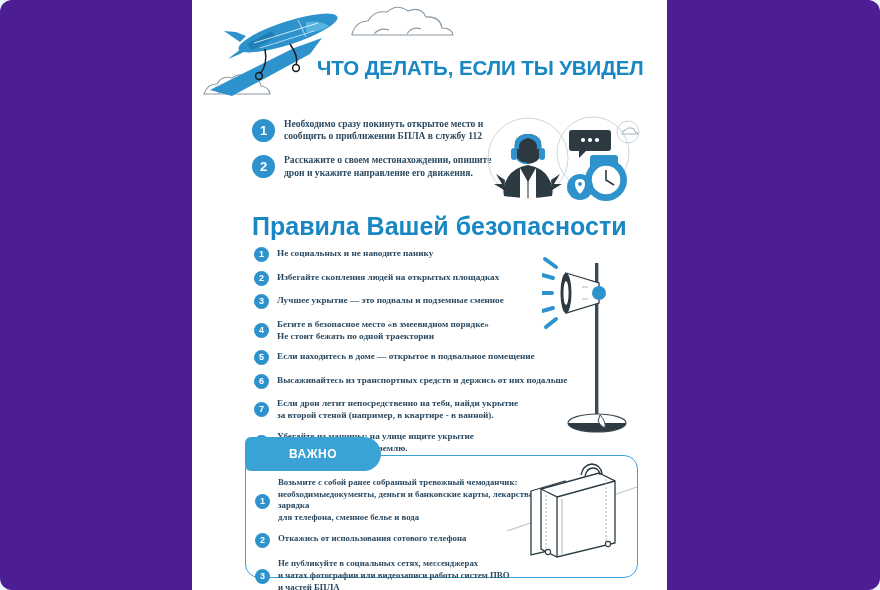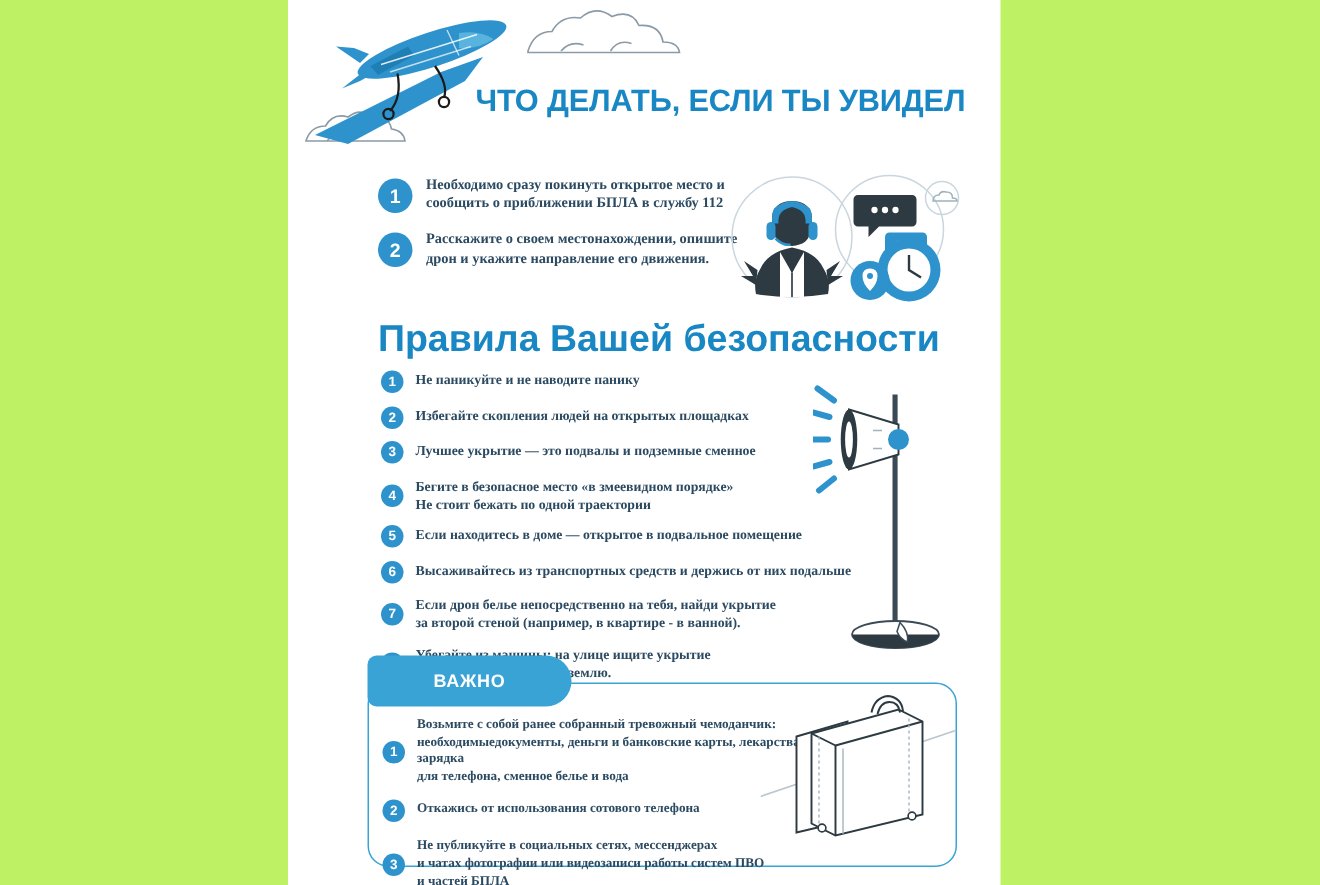--- a/index.html
+++ b/index.html
@@ -10,21 +10,22 @@
     width: 880px;
     height: 590px;
     background: #e9f4fb;
     font-family: "Liberation Sans", sans-serif;
     overflow: hidden;
   }
   .page {
     position: relative;
     width: 880px;
     height: 590px;
-    background: #bef264;
+    background: #4c1d95;
+    border-radius: 12px;
   }
   .sheet {
     position: absolute;
     left: 192px;
     top: 0;
     width: 475px;
     height: 590px;
     background: #ffffff;
   }
 
@@ -302,21 +303,21 @@
       <circle cx="100" cy="79" r="13" fill="#2e93cc"></circle>
       <path d="M100 71 q5 0 5 5 q0 5 -5 10 q-5 -5 -5 -10 q0 -5 5 -5 z" fill="#ffffff"></path>
       <circle cx="100" cy="76" r="2" fill="#2e93cc"></circle>
     </svg>
 
     <div class="rules-title">Правила Вашей безопасности</div>
 
     <div class="rules">
       <div class="row">
         <div class="badge">1</div>
-        <div class="txt">Не паникуйте и не наводите панику</div>
+        <div class="txt">Не социальных и не наводите панику</div>
       </div>
       <div class="row">
         <div class="badge">2</div>
         <div class="txt">Избегайте скопления людей на открытых площадках</div>
       </div>
       <div class="row">
         <div class="badge">3</div>
         <div class="txt">Лучшее укрытие — это подвалы и подземные сменное</div>
       </div>
       <div class="row two">
@@ -327,21 +328,21 @@
       <div class="row">
         <div class="badge">5</div>
         <div class="txt">Если находитесь в доме — открытое в подвальное помещение</div>
       </div>
       <div class="row">
         <div class="badge">6</div>
         <div class="txt">Высаживайтесь из транспортных средств и держись от них подальше</div>
       </div>
       <div class="row two">
         <div class="badge">7</div>
-        <div class="txt" style="white-space:pre-line">Если дрон белье непосредственно на тебя, найди укрытие
+        <div class="txt" style="white-space:pre-line">Если дрон летит непосредственно на тебя, найди укрытие
 за второй стеной (например, в квартире - в ванной).</div>
       </div>
       <div class="row two">
         <div class="badge">8</div>
         <div class="txt" style="white-space:pre-line">Убегайте из машины: на улице ищите укрытие
 или просто ложитесь на землю.</div>
       </div>
     </div>
 
     <svg class="megaphone-art" viewBox="0 0 110 195">

